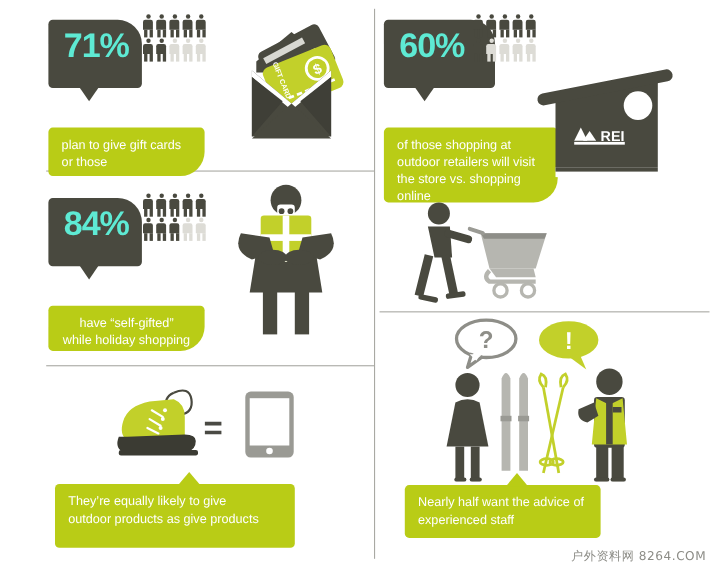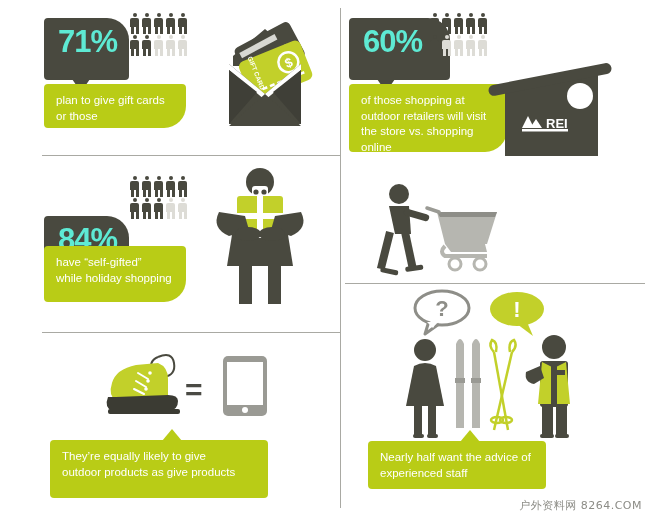--- a/index.html
+++ b/index.html
@@ -17,21 +17,21 @@
      position:absolute;left:14px;top:8px;line-height:1;
   }
   .statbox .tail{
      position:absolute;width:0;height:0;border-left:9px solid transparent;
      border-right:9px solid transparent;border-top:13px solid #49493f;
      left:28px;bottom:-12px;
   }
   .caption{position:absolute;background:#b9cc16;border-radius:4px;color:#fff;
            font-size:11.5px;line-height:1.35;padding:9px 12px 10px 12px;
            box-sizing:border-box;}
-  .caption.round-br{border-radius:4px 4px 22px 4px;}
+  .caption.round-br{border-radius:4px 4px 22px 4px;margin-top:32px;}
   .caption .uptail{
      position:absolute;width:0;height:0;border-left:10px solid transparent;
      border-right:10px solid transparent;border-bottom:12px solid #b9cc16;
      top:-11px;
   }
 
   
   .picto{position:absolute;display:flex;flex-wrap:wrap;width:63px;gap:1px 1px;}
   .pfig{width:11px;height:21px;position:relative;}
   .pfig i{position:absolute;background:currentColor;display:block;}
@@ -155,21 +155,21 @@
       </g>
       <text x="52" y="50" font-size="6.5" font-weight="bold" fill="#ffffff" transform="rotate(90 52 50)" text-anchor="middle" font-family="Liberation Sans, sans-serif">GIFT CARD</text>
     </g>
     <polygon points="24,50 60,80 96,50 96,110 24,110" fill="#49493f"></polygon>
     <polygon points="24,50 60,80 96,50 96,56 60,86 24,56" fill="#ffffff"></polygon>
     <polygon points="24,110 52,78 24,56" fill="#3f3f37"></polygon>
     <polygon points="96,110 68,78 96,56" fill="#3f3f37"></polygon>
     <polygon points="24,112 60,80 96,112" fill="#49493f"></polygon>
   </svg>
 
-  <div class="statbox" style="left:44px;top:180px;width:85px;height:62px;margin-top:36px;">
+  <div class="statbox" style="left:44px;top:180px;width:85px;height:62px;">
     <span class="pct" style="font-size:31px;">84%</span>
     <span class="tail"></span>
   </div>
   <div class="picto" style="left:129px;top:176px;">
     <span class="pfig on">
         <i class="head"></i>
         <i class="body"></i>
         <i class="lleg"></i>
         <i class="rleg"></i>
       </span>
@@ -221,21 +221,21 @@
         <i class="lleg"></i>
         <i class="rleg"></i>
       </span>
     <span class="pfig off">
         <i class="head"></i>
         <i class="body"></i>
         <i class="lleg"></i>
         <i class="rleg"></i>
       </span>
   </div>
-  <div class="caption round-br" style="left:44px;top:246px;width:142px;height:56px;">
+  <div class="caption round-br" style="left:44px;top:246px;width:142px;height:41px;text-align:center;">
     <span>have “self-gifted”</span><br>
     <span>while holiday shopping</span>
   </div>
 
   <svg class="abs" style="left:205px;top:166px;" width="110" height="140" viewBox="0 0 110 140">
     <circle cx="55" cy="16" r="14" fill="#49493f"></circle>
     <rect x="47" y="20" width="16" height="12" rx="3" fill="#ffffff"></rect>
     <circle cx="51" cy="26" r="2.6" fill="#49493f"></circle>
     <circle cx="59" cy="26" r="2.6" fill="#49493f"></circle>
     <path d="M22 100 L88 100 L80 50 Q55 42 30 50 Z" fill="#49493f"></path>

